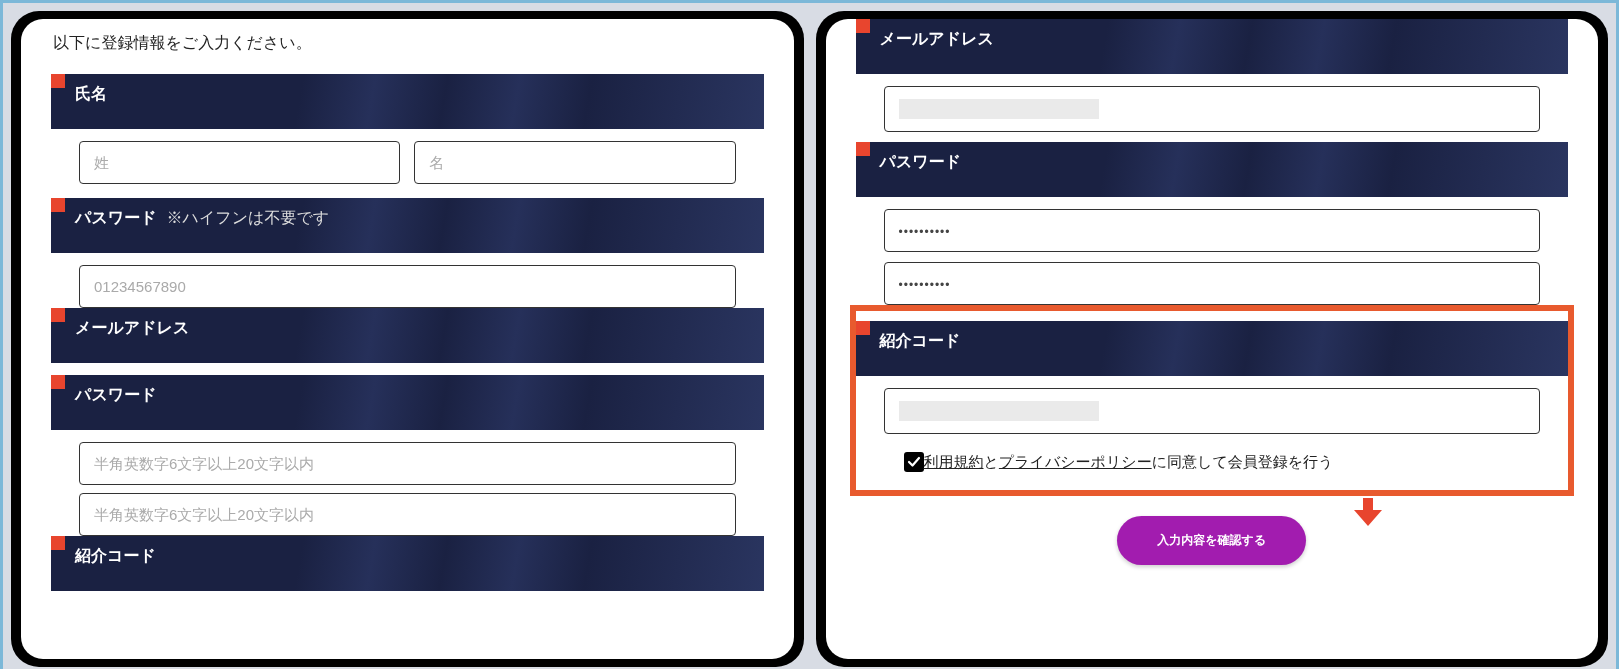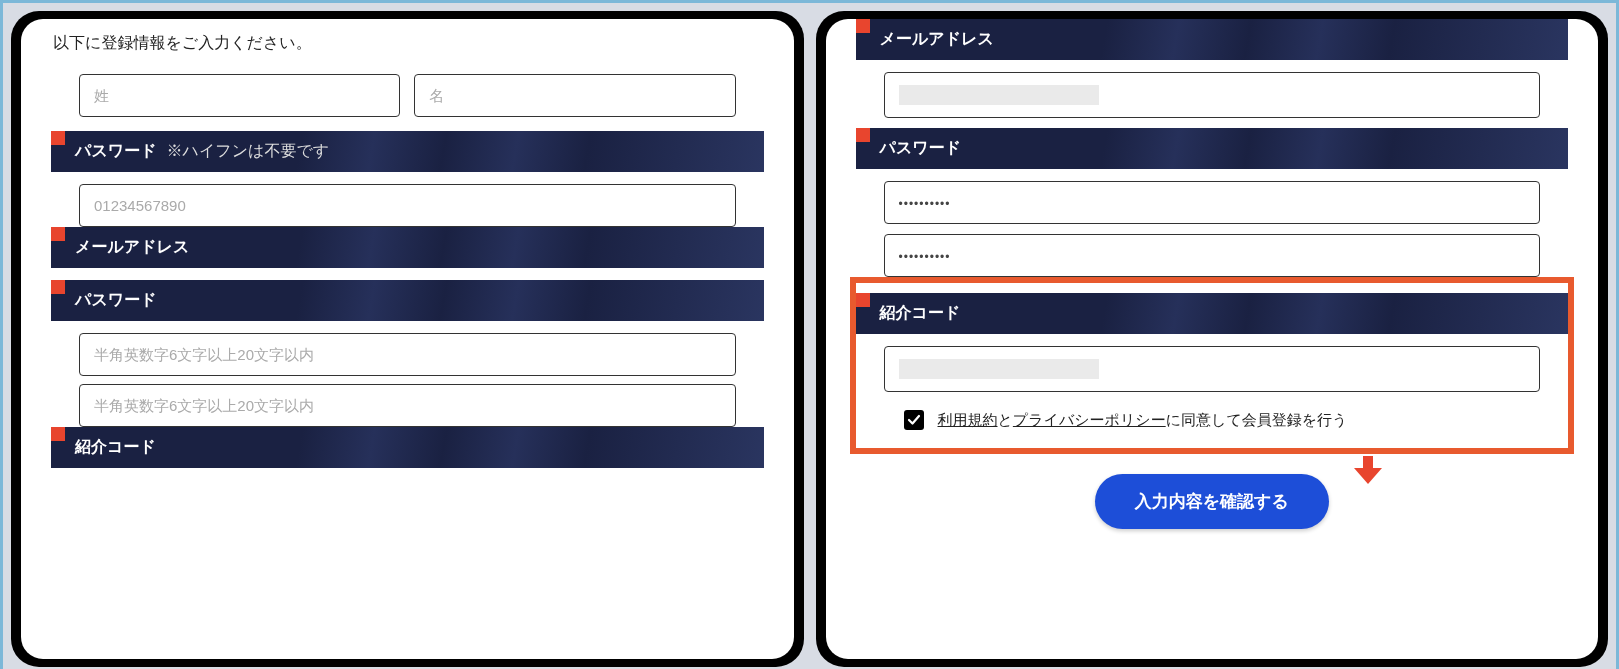--- a/index.html
+++ b/index.html
@@ -42,21 +42,21 @@
       font-size: 16px;
       color: #222;
       margin-bottom: 20px;
       padding-left: 2px;
     }
     .section-header {
       background: linear-gradient(100deg, #1a2142 0%, #1a2142 35%, #26305a 45%, #1a2142 55%, #26305a 65%, #1a2142 75%, #2a3560 100%);
       color: #fff;
       font-size: 16px;
       font-weight: 600;
-      padding: 10px 16px 10px 24px;
+      padding: 10px 16px 24px 24px;
       position: relative;
       margin-bottom: 12px;
       display: flex;
       align-items: center;
       gap: 10px;
       font-family: Liberation Mono, monospace;
     }
     .section-header::before {
       content: '';
       position: absolute;
@@ -119,21 +119,21 @@
       color: #444;
     }
     .highlight-box {
       border: 6px solid #e85a2e;
       padding: 10px 0 18px 0;
       margin: 0 -6px 10px -6px;
     }
     .consent-row {
       display: flex;
       align-items: center;
-      gap: 14px;
+      gap: 0;
       padding: 10px 28px 0 48px;
       font-size: 15px;
     }
     .checkbox {
       width: 20px;
       height: 20px;
       background: #000;
       border-radius: 3px;
       display: flex;
       align-items: center;
@@ -149,23 +149,23 @@
       text-decoration: underline;
       color: #222;
     }
     .submit-wrap {
       display: flex;
       justify-content: center;
       position: relative;
       margin-top: 20px;
     }
     .submit-btn {
-      background: #1d4ed8;
+      background: #a21caf;
       color: #fff;
-      font-size: 17px;
+      font-size: 12px;
       font-weight: 600;
       border: none;
       border-radius: 28px;
       padding: 16px 40px;
       cursor: pointer;
       box-shadow: 0 2px 4px rgba(0,0,0,0.2);
     }
     .arrow-indicator {
       position: absolute;
       right: 30%;
@@ -200,20 +200,23 @@
       margin-top: 0;
     }
   </style>
 </head>
 <body>
 
 <div class="phone-frame">
   <div class="phone-screen">
     <div class="instruction">以下に登録情報をご入力ください。</div>
 
+    <div class="section-header">
+      <span>氏名</span>
+    </div>
     <div class="row">
       <input class="text-field" placeholder="姓" style="">
       <input class="text-field" placeholder="名" style="">
     </div>
 
     <div class="section-header">
       <span>パスワード</span>
       <span class="note">※ハイフンは不要です</span>
     </div>
     <div class="field-wrap">

